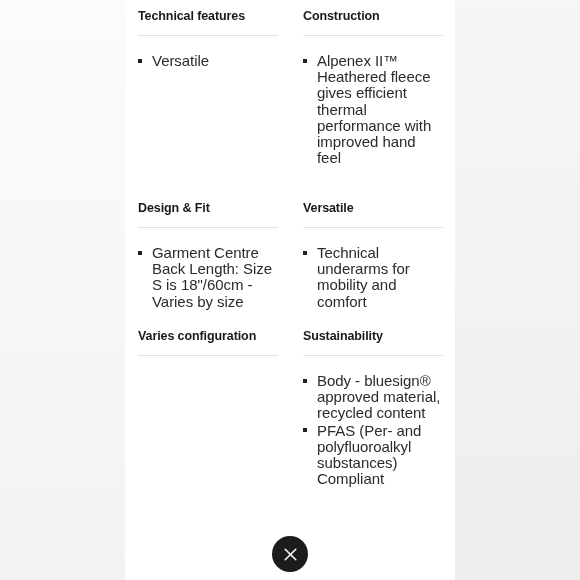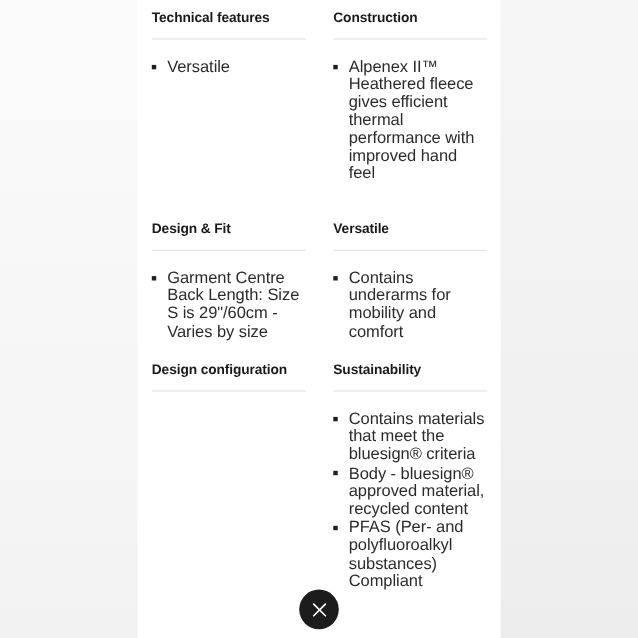--- a/index.html
+++ b/index.html
@@ -159,49 +159,45 @@
         </div>
       </div>
 
       <div class="spec-row" style="height:128px;">
         <div class="spec-col">
           <h3 class="spec-heading">Design &amp; Fit</h3>
           <div class="spec-rule"></div>
           <ul class="spec-list">
             <li>
               <span class="bullet"></span>
-              <span class="li-text">Garment Centre Back Length: Size S is 29"/60cm - Varies by size</span>
+              <span class="li-text">Garment Centre Back Length: Size S is 18"/60cm - Varies by size</span>
             </li>
           </ul>
         </div>
         <div class="spec-col">
           <h3 class="spec-heading">Versatile</h3>
           <div class="spec-rule"></div>
           <ul class="spec-list">
             <li>
               <span class="bullet"></span>
-              <span class="li-text">Contains underarms for mobility and comfort</span>
+              <span class="li-text">Technical underarms for mobility and comfort</span>
             </li>
           </ul>
         </div>
       </div>
 
       <div class="spec-row">
         <div class="spec-col">
-          <h3 class="spec-heading">Design configuration</h3>
+          <h3 class="spec-heading">Varies configuration</h3>
           <div class="spec-rule"></div>
         </div>
         <div class="spec-col">
           <h3 class="spec-heading">Sustainability</h3>
           <div class="spec-rule"></div>
           <ul class="spec-list">
-            <li>
-              <span class="bullet"></span>
-              <span class="li-text">Contains materials that meet the bluesign® criteria</span>
-            </li>
             <li>
               <span class="bullet"></span>
               <span class="li-text">Body - bluesign® approved material, recycled content</span>
             </li>
             <li>
               <span class="bullet"></span>
               <span class="li-text">PFAS (Per- and polyfluoroalkyl substances) Compliant</span>
             </li>
           </ul>
         </div>

